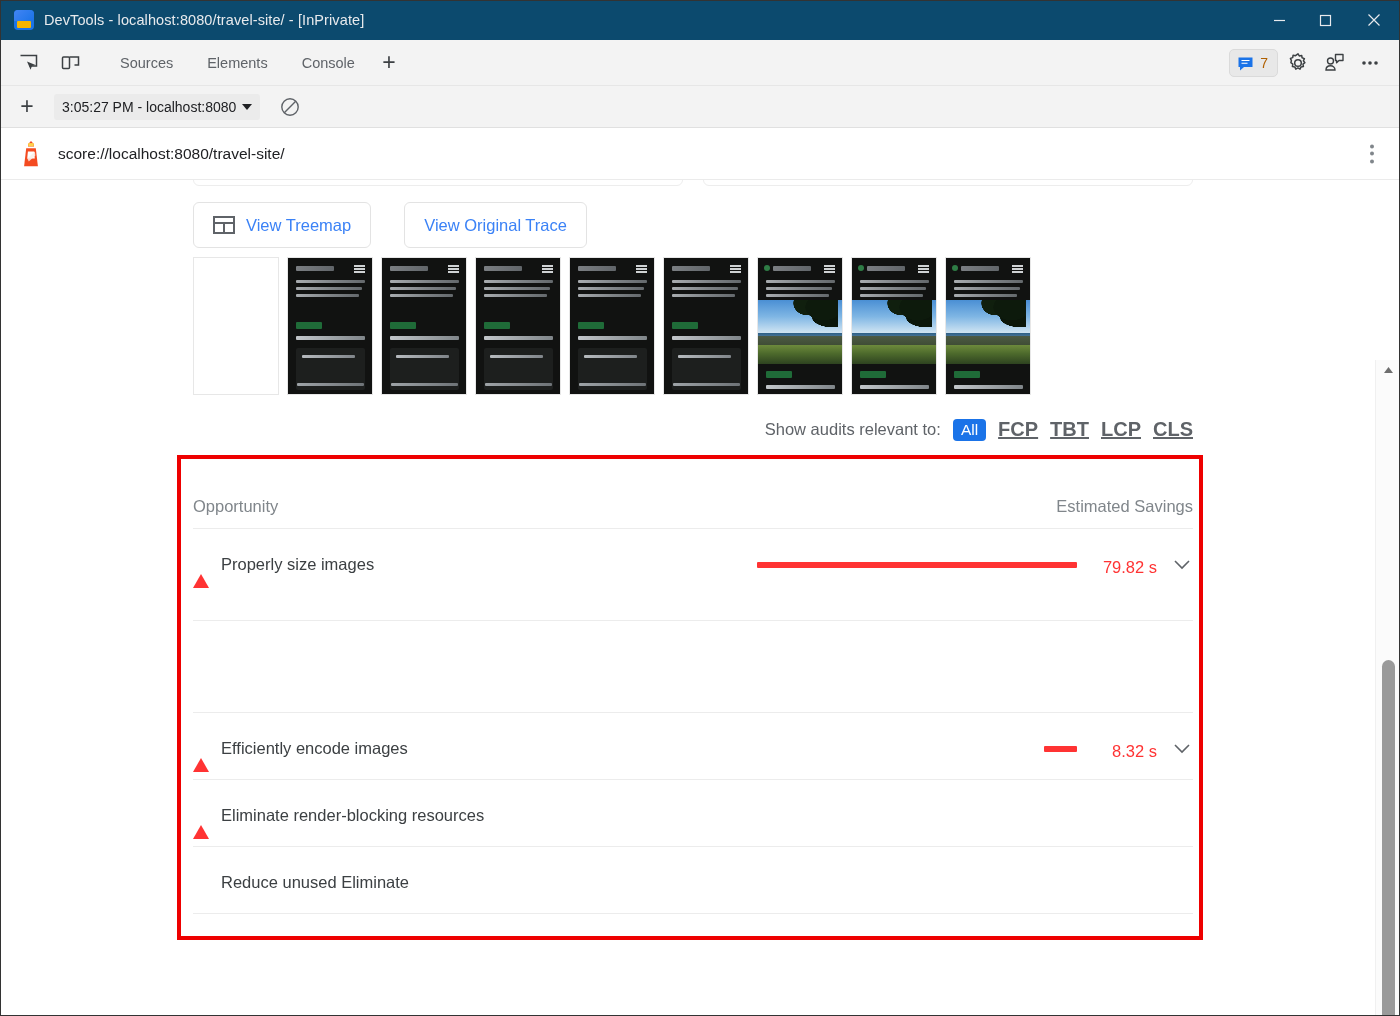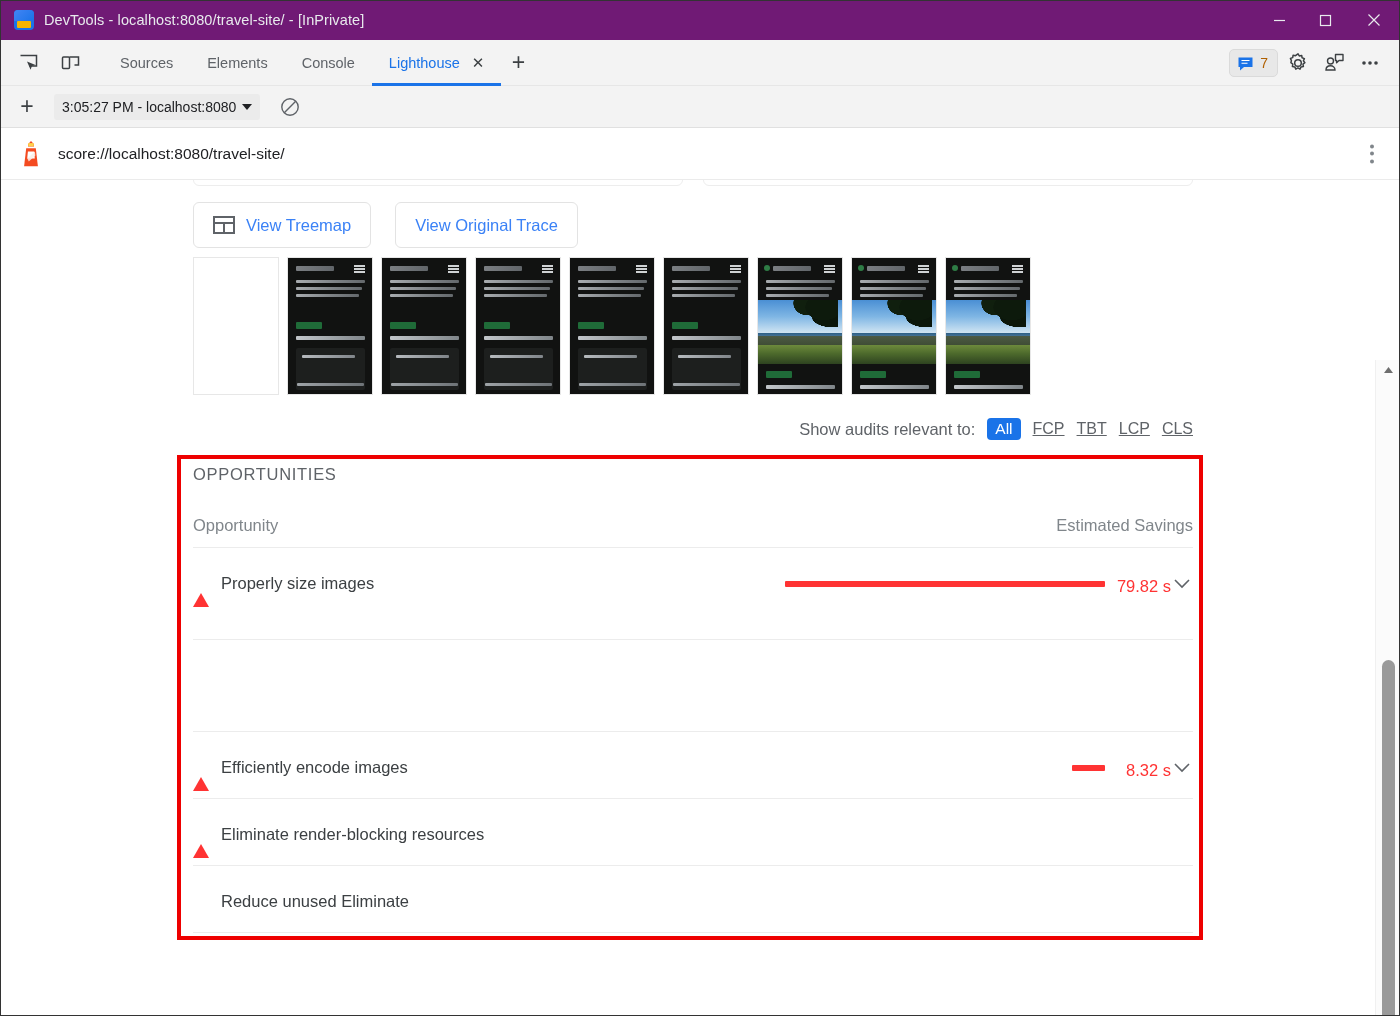--- a/index.html
+++ b/index.html
@@ -14,21 +14,21 @@
     position: relative;
     width: 1400px; height: 1016px;
     background: #202124;
     overflow: hidden;
   }
 
   
   .titlebar {
     position: absolute; top: 0; left: 0;
     width: 1400px; height: 40px;
-    background: #701a75;
+    background: #0c4a6e;
     display: flex; align-items: center;
   }
   .tb-icon {
     width: 20px; height: 20px; margin-left: 14px; margin-right: 10px;
     border-radius: 4px;
     background:
       radial-gradient(circle at 50% 38%, #34a853 0 22%, transparent 23%),
       linear-gradient(#1a73e8, #1a73e8);
     position: relative; overflow: hidden;
     flex: 0 0 auto;
@@ -161,21 +161,21 @@
   
   .cut-card {
     position: absolute; top: -6px; border: 1px solid #ededed;
     border-radius: 8px; height: 12px; background: #fff;
   }
   .cut-card.a { left: 193px; width: 490px; }
   .cut-card.b { left: 703px; width: 490px; }
 
   .btnrow {
     position: absolute; top: 22px; left: 193px;
-    display: flex; gap: 24px; text-align: right;
+    display: flex; gap: 33px; text-align: right;
   }
   .wbtn {
     border: 1px solid #e3e3e3; border-radius: 6px; background: #fff;
     height: 46px; display: flex; align-items: center; gap: 11px;
     padding: 0 19px; color: #3b82f6; font-size: 16.5px; white-space: nowrap;
   }
   .treemap-glyph { width: 22px; height: 18px; flex: 0 0 auto; }
 
   
   .filmstrip {
@@ -262,21 +262,21 @@
   .relrow {
     position: absolute; top: 238px; right: 182px;
     display: flex; align-items: center; gap: 12px;
     font-size: 16.5px; color: #5f6368; white-space: nowrap;
   }
   .rel-pill {
     background: #1a73e8; color: #fff; border-radius: 4px;
     padding: 2px 8px; font-size: 15.5px;
   }
   .rel-link {
-    color: #5f6368; font-size: 16px; text-decoration: underline;
+    color: #5f6368; font-size: 20px; text-decoration: underline; font-weight: bold;
   }
 
   
   .opp-box {
     position: absolute; left: 193px; top: 285px; width: 1000px;
   }
   .opp-title {
     font-size: 16.5px; color: #5f6368; letter-spacing: .7px;
   }
   .opp-headrow {
@@ -293,21 +293,21 @@
   .opp-row:last-child { border-bottom: 1px solid #ececec; }
   .opp-left { display: flex; align-items: flex-start; gap: 12px; flex: 1 1 auto; min-width: 0; }
   .sev { width: 16px; height: 16px; flex: 0 0 auto; margin-top: 2px; }
   .tri {
     width: 0; height: 0; margin-top: 3px;
     border-left: 8px solid transparent; border-right: 8px solid transparent;
     border-bottom: 14px solid #f33;
   }
   .sq { width: 13px; height: 13px; background: #fa3; margin-top: 4px; }
   .opp-label { font-size: 16.5px; color: #3c4043; line-height: 1.1; }
-  .opp-right { display: flex; align-items: flex-start; flex: 0 0 auto; }
+  .opp-right { display: flex; align-items: flex-start; gap: 14px; flex: 0 0 auto; }
   .bar-wrap { width: 320px; display: flex; justify-content: flex-end; padding-top: 7px; }
   .bar { height: 6px; background: #f33; border-radius: 1px; }
   .bar.warn { background: #fa3; }
   .savings {
     width: 66px; text-align: right; color: #f33; font-size: 16.5px; line-height: 1.55;
   }
   .savings.warn { color: #e37400; }
   .chev { width: 22px; display: flex; justify-content: center; padding-top: 5px; }
 
   .footnote {
@@ -386,24 +386,20 @@
 
     <div class="tabs">
       <div class="tab">
         <span>Sources</span>
       </div>
       <div class="tab">
         <span>Elements</span>
       </div>
       <div class="tab">
         <span>Console</span>
-      </div>
-      <div class="tab active">
-        <span>Lighthouse</span>
-        <span class="tab-close">✕</span>
       </div>
       <div class="tab-plus">+</div>
     </div>
 
     <div class="tabstrip-right">
       <div class="msg-badge">
         <svg width="17" height="17" viewBox="0 0 17 17">
           <path d="M1.5 2.5h14v9.5h-8.5L3 15.5V12H1.5z" fill="#1a73e8"></path>
           <path d="M4.5 5.5h8M4.5 8.3h6" stroke="#fff" stroke-width="1.1"></path>
         </svg>
@@ -689,21 +685,20 @@
       <div class="relrow">
         <span>Show audits relevant to:</span>
         <span class="rel-pill">All</span>
         <span class="rel-link">FCP</span>
         <span class="rel-link">TBT</span>
         <span class="rel-link">LCP</span>
         <span class="rel-link">CLS</span>
       </div>
 
       <div class="opp-box">
-        <div class="opp-title">OPPORTUNITIES</div>
         <div class="opp-headrow">
           <span>Opportunity</span>
           <span>Estimated Savings</span>
         </div>
 
         <div class="opp-row">
           <div class="opp-left">
             <span class="sev"><span class="tri"></span></span>
             <span class="opp-label">Properly size images</span>
           </div>

